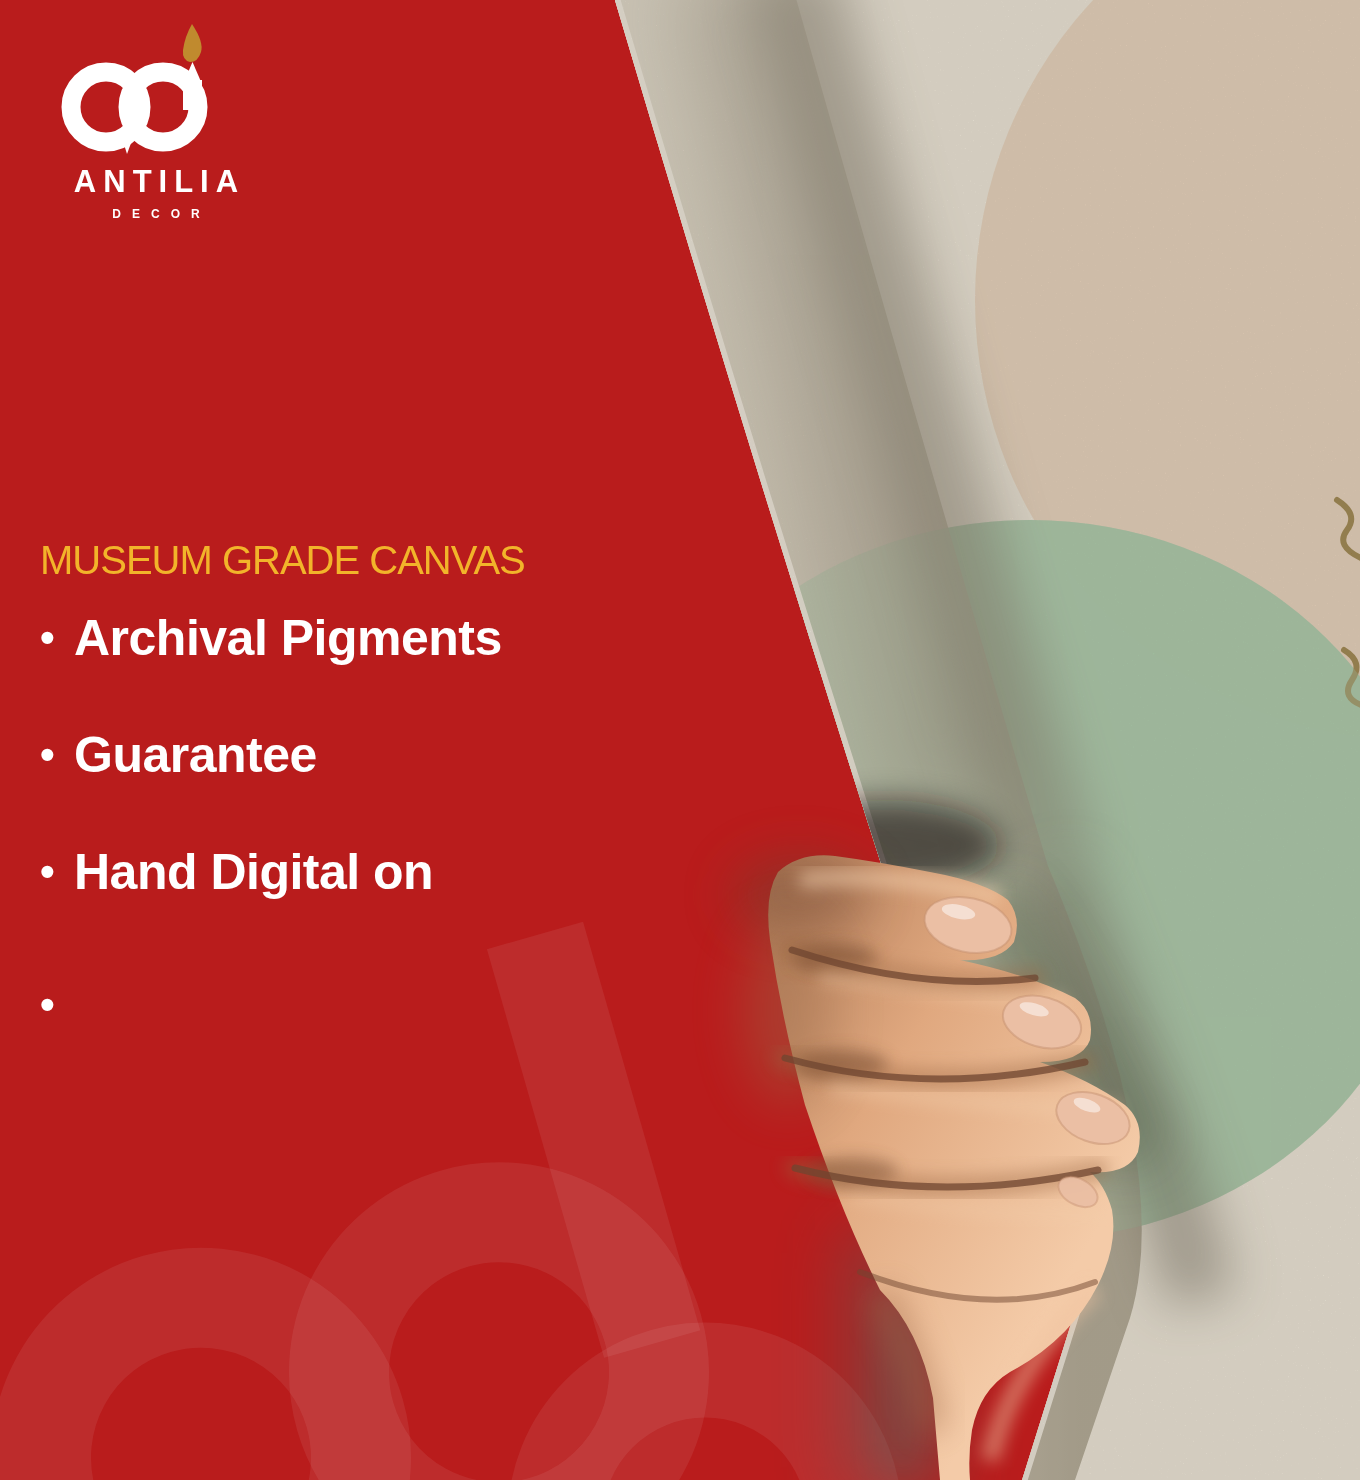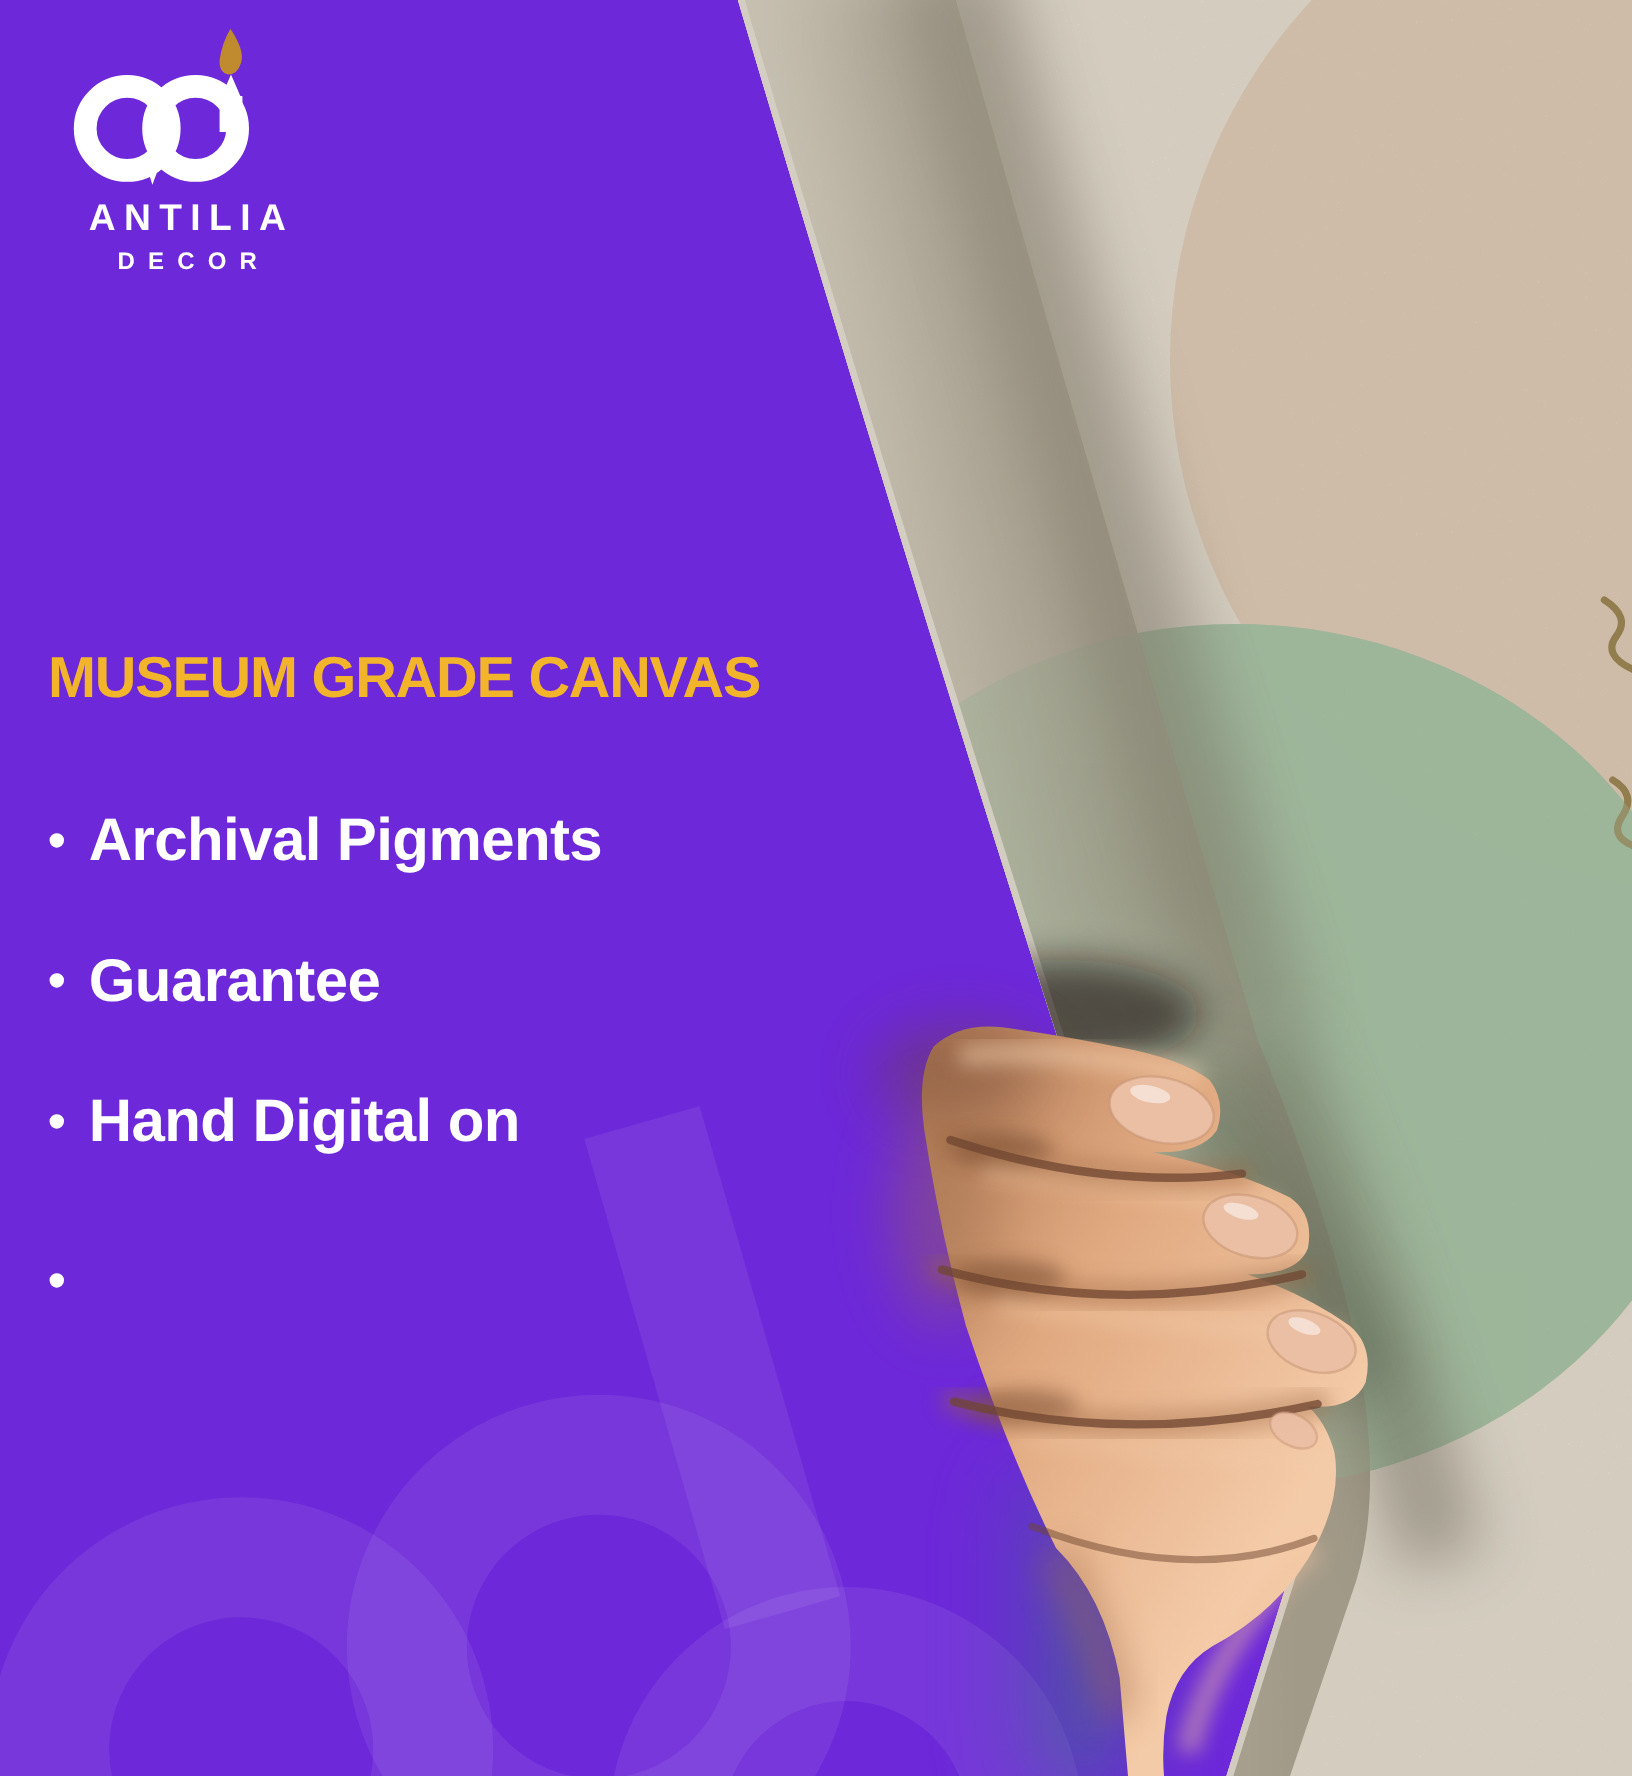--- a/index.html
+++ b/index.html
@@ -1,31 +1,31 @@
 <!DOCTYPE html>
 <html><head>
 <meta charset="utf-8">
 <title>Museum Grade Canvas</title>
 <style>
   html,body{margin:0;padding:0;background:#222;}
   .poster{
     position:relative;width:1360px;height:1480px;overflow:hidden;
-    background:#6d28d9;
+    background:#b91c1c;
     font-family:"Liberation Sans","DejaVu Sans",sans-serif;
   }
   .layer{position:absolute;left:0;top:0;}
   
   .brand{position:absolute;left:40px;top:22px;width:232px;text-align:center;color:#FFFFFF;z-index:5;}
   .brand svg{display:block;margin:0 auto;}
   .brand-name{font-size:31px;font-weight:800;letter-spacing:7px;padding-left:7px;margin-top:2px;}
-  .brand-sub{font-size:20px;font-weight:700;letter-spacing:11px;padding-left:11px;margin-top:7px;}
+  .brand-sub{font-size:12px;font-weight:700;letter-spacing:11px;padding-left:11px;margin-top:7px;}
   
   .copy{position:absolute;left:40px;top:538px;width:710px;z-index:5;}
   .headline{
-    margin:0 0 76px 0;font-size:48px;font-weight:700;letter-spacing:-1px;
+    margin:0 0 24px 0;font-size:40px;font-weight:400;letter-spacing:-1px;
     color:#F2B42A;white-space:nowrap;
   }
   .features{list-style:none;margin:0;padding:0;color:#FFFFFF;}
   .feature{
     display:grid;grid-template-columns:34px 1fr;
     font-size:50px;font-weight:700;line-height:1.26;letter-spacing:-0.5px;
   }
   .feature + .feature{margin-top:54px;}
   .feature.gap-lg{margin-top:70px;}
   .dot{font-size:42px;line-height:62px;}

